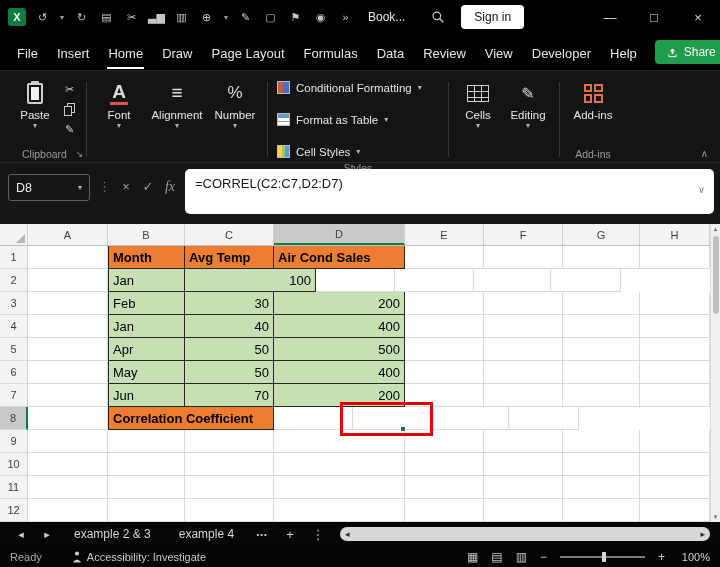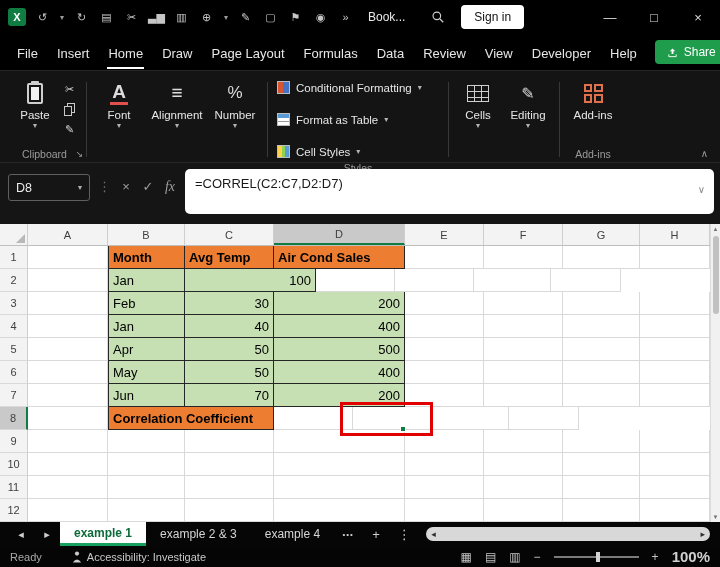--- a/index.html
+++ b/index.html
@@ -98,21 +98,21 @@
   .smore{font-size:8px;letter-spacing:1px;}
   .hscroll{flex:1;align-self:center;height:14px;margin:0 10px 0 8px;background:#d8d8d8;border-radius:7px;display:flex;align-items:center;justify-content:space-between;padding:0 5px;color:#2d2d2d;font-size:9px;}
 
   
   .statusbar{height:21px;background:#050505;display:flex;align-items:center;color:#a8a8a8;font-size:11px;padding:0 10px;gap:8px;}
   .acc{display:flex;align-items:center;gap:5px;color:#c9c9c9;margin-left:22px;}
   .sb-right{margin-left:auto;display:flex;align-items:center;gap:13px;color:#c4c4c4;font-size:12px;}
   .zsl{width:85px;height:12px;position:relative;}
   .zsl .tr{position:absolute;left:0;right:0;top:5px;height:2px;background:#7a7a7a;}
   .zsl .th{position:absolute;left:50%;top:1px;width:4px;height:10px;background:#d4d4d4;}
-  .zoompct{min-width:32px;text-align:right;color:#d0d0d0;font-size:15px;font-weight:bold;}
+  .zoompct{min-width:32px;text-align:right;color:#d0d0d0;font-size:11px;}
 </style>
 </head>
 <body>
 
 <div class="app">
 
   <div class="titlebar">
     <span class="xl-logo">X</span>
     <span class="qat">↺</span>
     <span class="qat sm">▾</span>
@@ -489,23 +489,20 @@
       <span>▼</span>
     </div>
 
     <div class="redbox"></div>
     <div class="fillhandle"></div>
   </div>
 
   <div class="sheetbar">
     <span class="snav">◂</span>
     <span class="snav">▸</span>
-    <div class="stab on">
-        <span>example 1</span>
-      </div>
     <div class="stab">
         <span>example 2 &amp; 3</span>
       </div>
     <div class="stab">
         <span>example 4</span>
       </div>
     <span class="smini smore">•••</span>
     <span class="smini">+</span>
     <span class="smini">⋮</span>
     <div class="hscroll">

